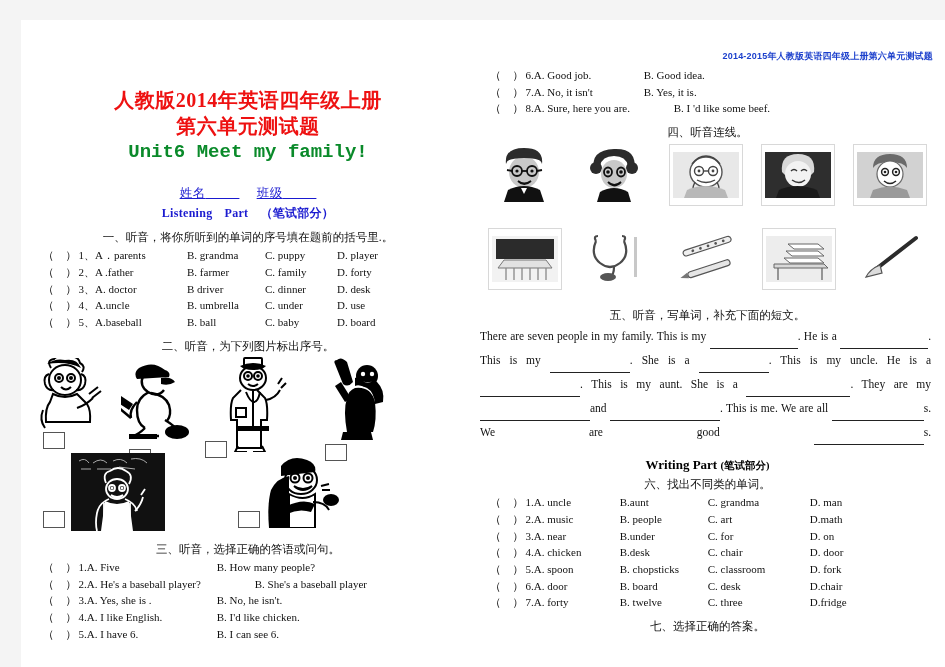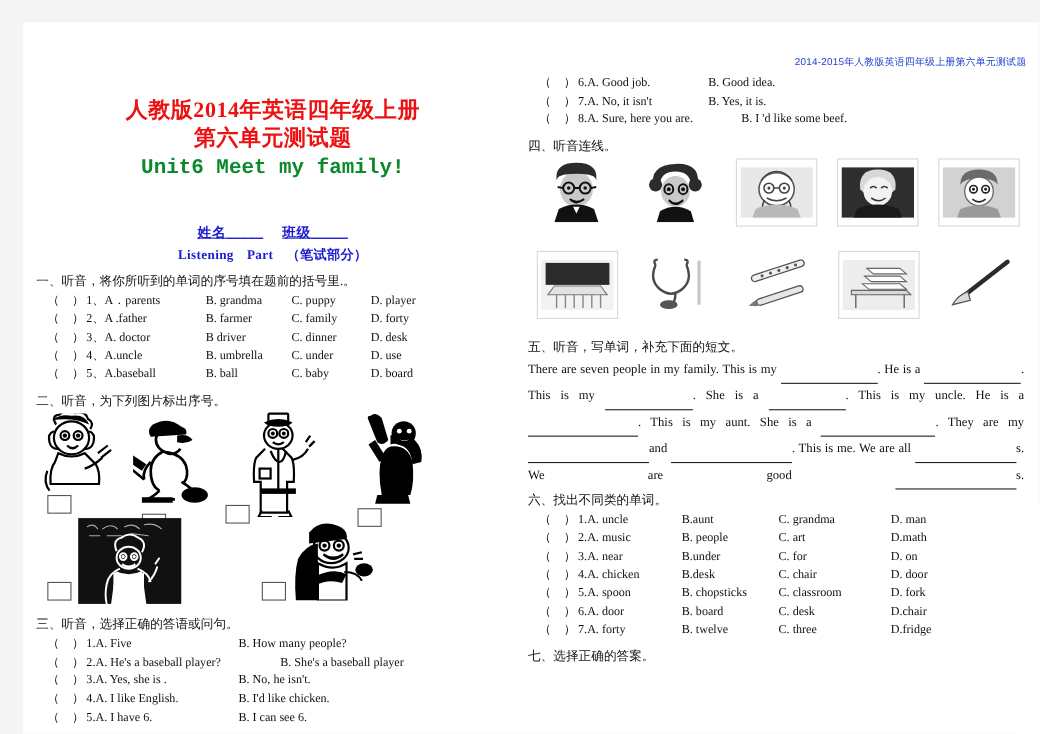--- a/index.html
+++ b/index.html
@@ -21,21 +21,21 @@
     top: 0;
   }
   #left-col  { left: 12px;  width: 430px; height: 647px; }
   #right-col { left: 459px; width: 455px; height: 647px; }
 
   
   .doc-header {
     color: #1b3fcc;
     font-family: "Liberation Sans", sans-serif;
     font-size: 9px;
-    font-weight: normal;
+    font-weight: bold;
     text-align: right;
     letter-spacing: .2px;
     padding-top: 30px;
     padding-right: 2px;
   }
 
   
   .title-red {
     color: #ee1111;
     font-family: "Liberation Serif", serif;
@@ -50,43 +50,44 @@
     font-family: "Liberation Mono", "DejaVu Sans Mono", monospace;
     font-weight: bold;
     font-size: 19px;
     text-align: center;
     letter-spacing: 0px;
     margin-top: 2px;
   }
   .name-line {
     text-align: center;
     color: #1b1bd0;
-    font-weight: bold;
+    font-weight: normal;
     font-size: 12.5px;
-    margin-top: 40px;
+    margin-top: 22px;
     letter-spacing: .5px;
   }
   .name-line .ul { text-decoration: underline; }
   .part-line {
     text-align: center;
     color: #1b1bd0;
     font-weight: bold;
     font-size: 12px;
     margin-top: 3px;
     letter-spacing: .3px;
   }
   .part-line .sp { display:inline-block; width: 12px; }
 
   
   .sec-head {
     font-size: 11.5px;
     color: #111;
     margin-top: 8px;
     margin-bottom: 2px;
     font-family: "Liberation Serif", serif;
+    text-align: center;
   }
   .q-row {
     font-size: 11px;
     color: #111;
     white-space: nowrap;
     line-height: 1.52;
     padding-left: 10px;
   }
   .paren { letter-spacing: 2px; }
   .opt { display: inline-block; }
@@ -550,20 +551,23 @@
       <span class="blank" style="width:80px">&nbsp;</span><span>. She is a</span>
       <span class="blank" style="width:70px">&nbsp;</span><span>. This is my uncle. He is a</span>
       <span class="blank" style="width:100px">&nbsp;</span><span>. This is my aunt. She is a</span>
       <span class="blank" style="width:104px">&nbsp;</span><span>. They are my</span>
       <span class="blank" style="width:110px">&nbsp;</span><span>and</span>
       <span class="blank" style="width:110px">&nbsp;</span><span>. This is me. We are all</span>
       <span class="blank" style="width:92px">&nbsp;</span><span>s. We are good</span>
       <span class="blank" style="width:110px">&nbsp;</span><span>s.</span>
     </div>
 
+    <div class="writing-head">
+      <span>Writing Part</span> <span class="cn">(笔试部分)</span>
+    </div>
 
     <div class="sec-head" style="margin-top:2px">六、找出不同类的单词。</div>
     <div>
       <div class="q-row">
         <span class="paren">（&nbsp;&nbsp;）</span><span>1.</span><span class="opt" style="width:86px">A. uncle</span><span class="opt" style="width:88px">B.aunt</span><span class="opt" style="width:102px">C. grandma</span><span class="opt">D. man</span>
       </div>
       <div class="q-row">
         <span class="paren">（&nbsp;&nbsp;）</span><span>2.</span><span class="opt" style="width:86px">A. music</span><span class="opt" style="width:88px">B. people</span><span class="opt" style="width:102px">C. art</span><span class="opt">D.math</span>
       </div>
       <div class="q-row">

